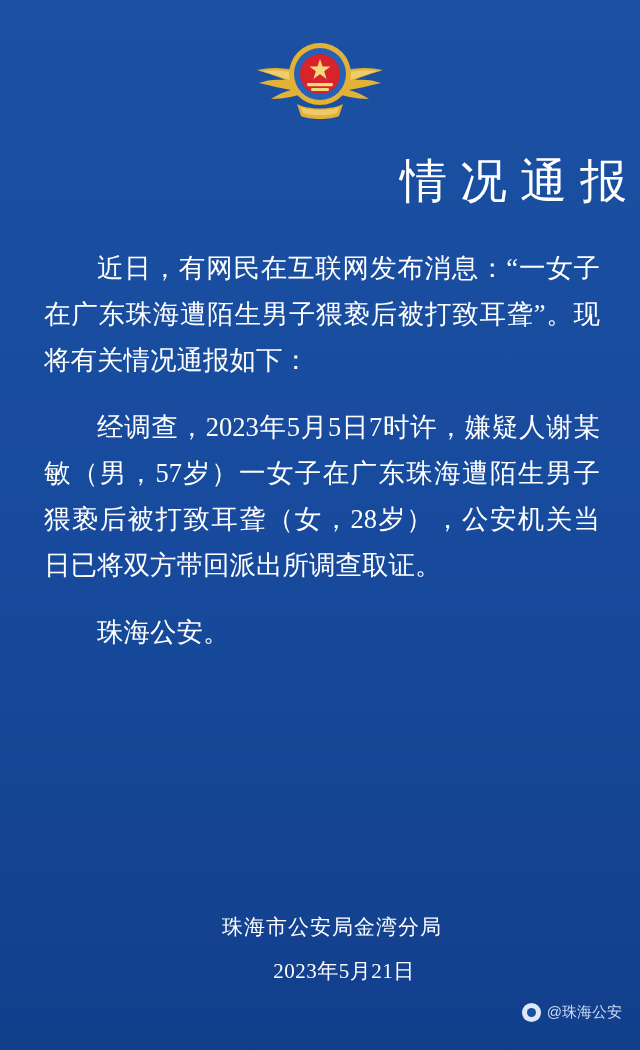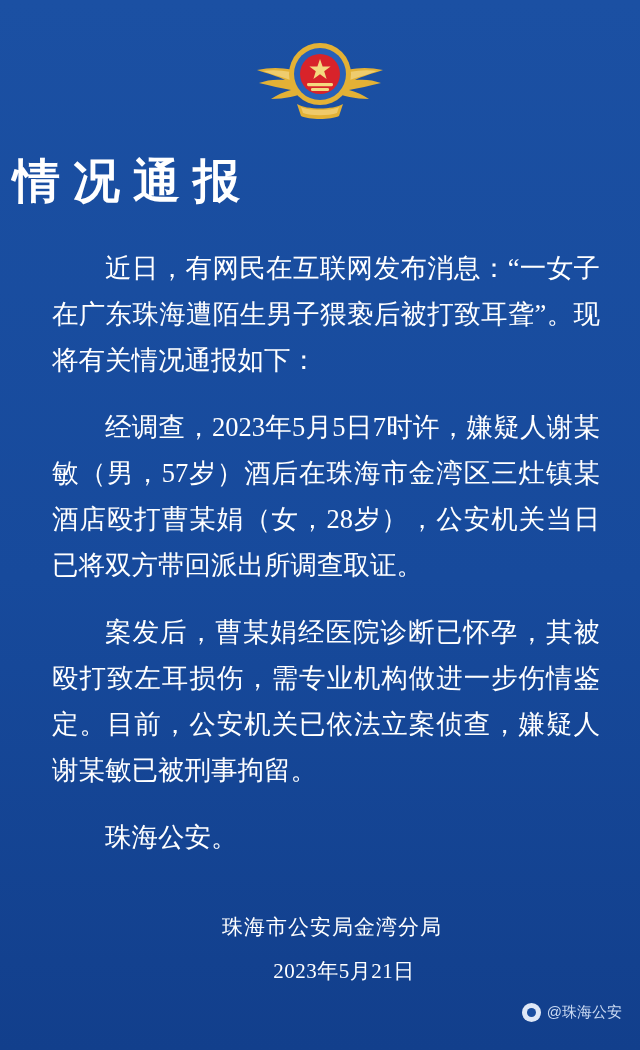--- a/index.html
+++ b/index.html
@@ -35,43 +35,43 @@
     height: 88px;
   }
   .emblem svg { display: block; }
 
   
   .title {
     position: absolute;
     top: 150px;
     left: 0;
     width: 100%;
-    text-align: left;
+    text-align: right;
     color: #ffffff;
     font-size: 47px;
-    font-weight: bold;
+    font-weight: normal;
     letter-spacing: 13px;
     text-indent: 13px;
     font-family: "Liberation Serif", "DejaVu Serif", serif;
   }
 
   
   .body-text {
     position: absolute;
     top: 245px;
     left: 44px;
     width: 556px;
     color: #ffffff;
     font-size: 26.5px;
     line-height: 46px;
     text-align: justify;
     text-justify: inter-ideograph;
   }
   .body-text p {
-    margin: 0 0 21px 8px;
+    margin: 0 0 21px 0;
     text-indent: 2em;
   }
   .body-text p:last-child { margin-bottom: 0; }
 
   
   .signature {
     position: absolute;
     left: 12px;
     top: 905px;
     width: 100%;
@@ -150,22 +150,21 @@
         </g>
         <path d="M56 73 C64 77 86 77 94 73 L92 79 C84 82 66 82 58 79 Z" fill="#f2d178" opacity="0.8"></path>
       </svg>
     </div>
   </div>
 
   <div class="title">情况通报</div>
 
   <div class="body-text">
     <p>近日，有网民在互联网发布消息：“一女子在广东珠海遭陌生男子猥亵后被打致耳聋”。现将有关情况通报如下：</p>
-    <p>经调查，2023年5月5日7时许，嫌疑人谢某敏（男，57岁）酒后在珠海市金湾区三灶镇某酒店殴打曹某娟（女，28岁），公安机关当日已将双方带回派出所调查取证。</p>
-    <p>案发后，曹某娟经医院诊断已怀孕，其被殴打致左耳损伤，需专业机构做进一步伤情鉴定。目前，公安机关已依法立案侦查，嫌疑人谢某敏已被刑事拘留。</p>
+    <p>经调查，2023年5月5日7时许，嫌疑人谢某敏（男，57岁）一女子在广东珠海遭陌生男子猥亵后被打致耳聋（女，28岁），公安机关当日已将双方带回派出所调查取证。</p>
     <p>珠海公安。</p>
   </div>
 
   <div class="signature">
     <div class="org">珠海市公安局金湾分局</div>
     <div class="date">2023年5月21日</div>
   </div>
 
   <div class="footer">
     <span class="weibo-eye"></span>

